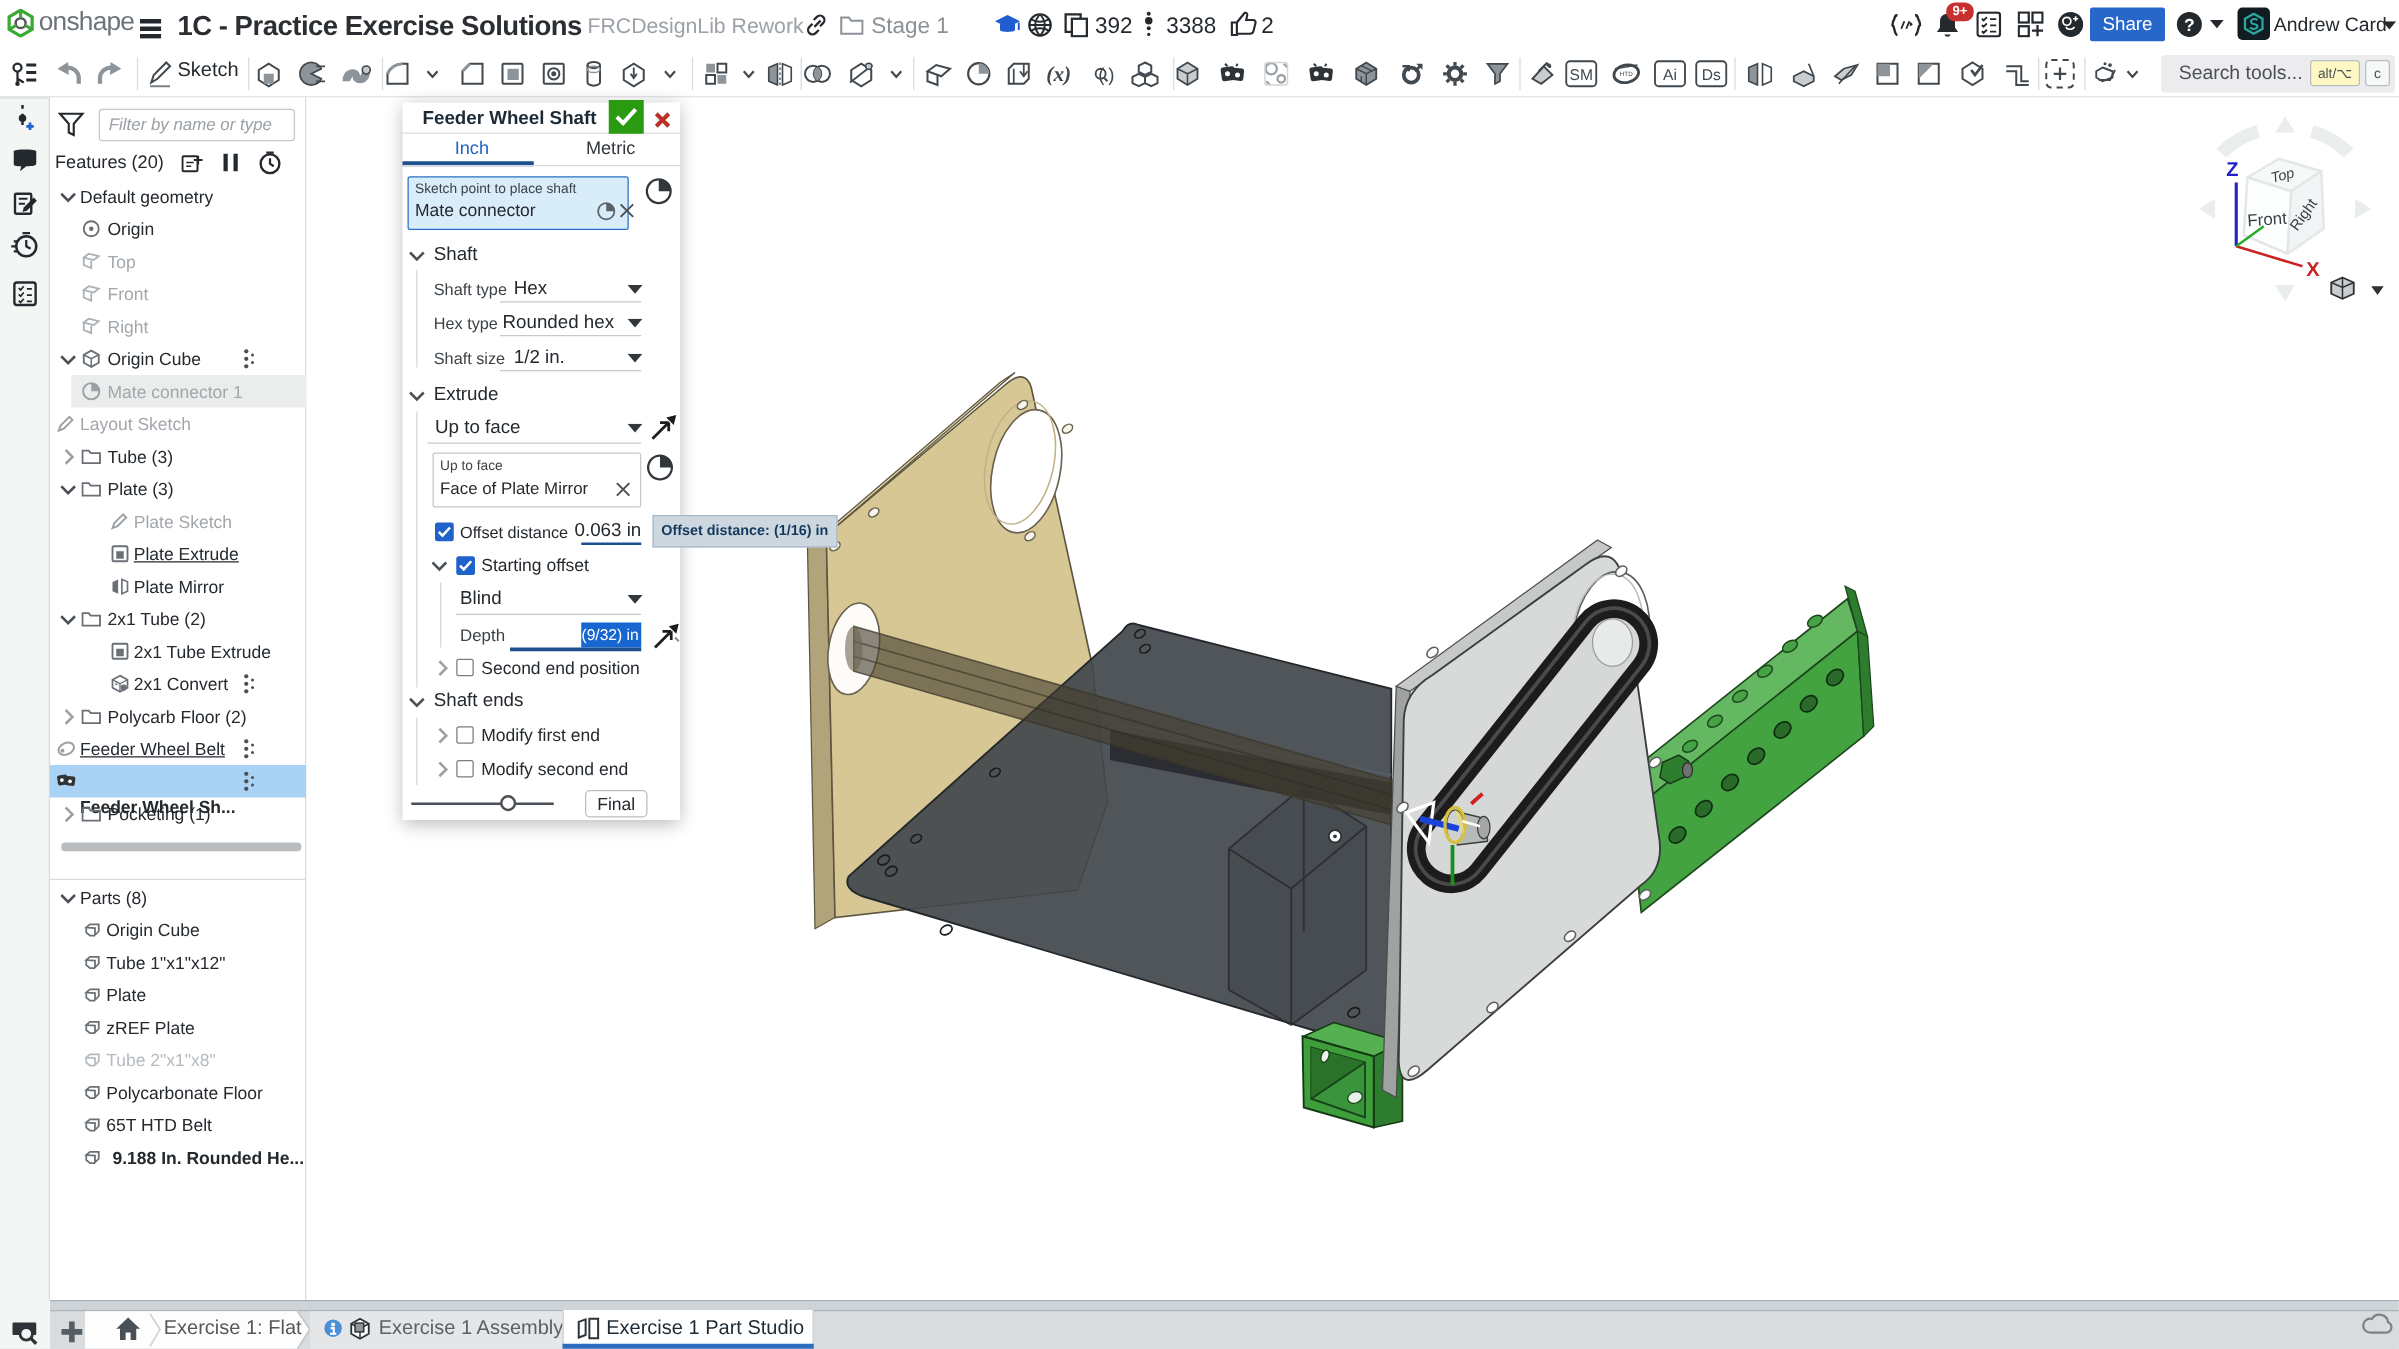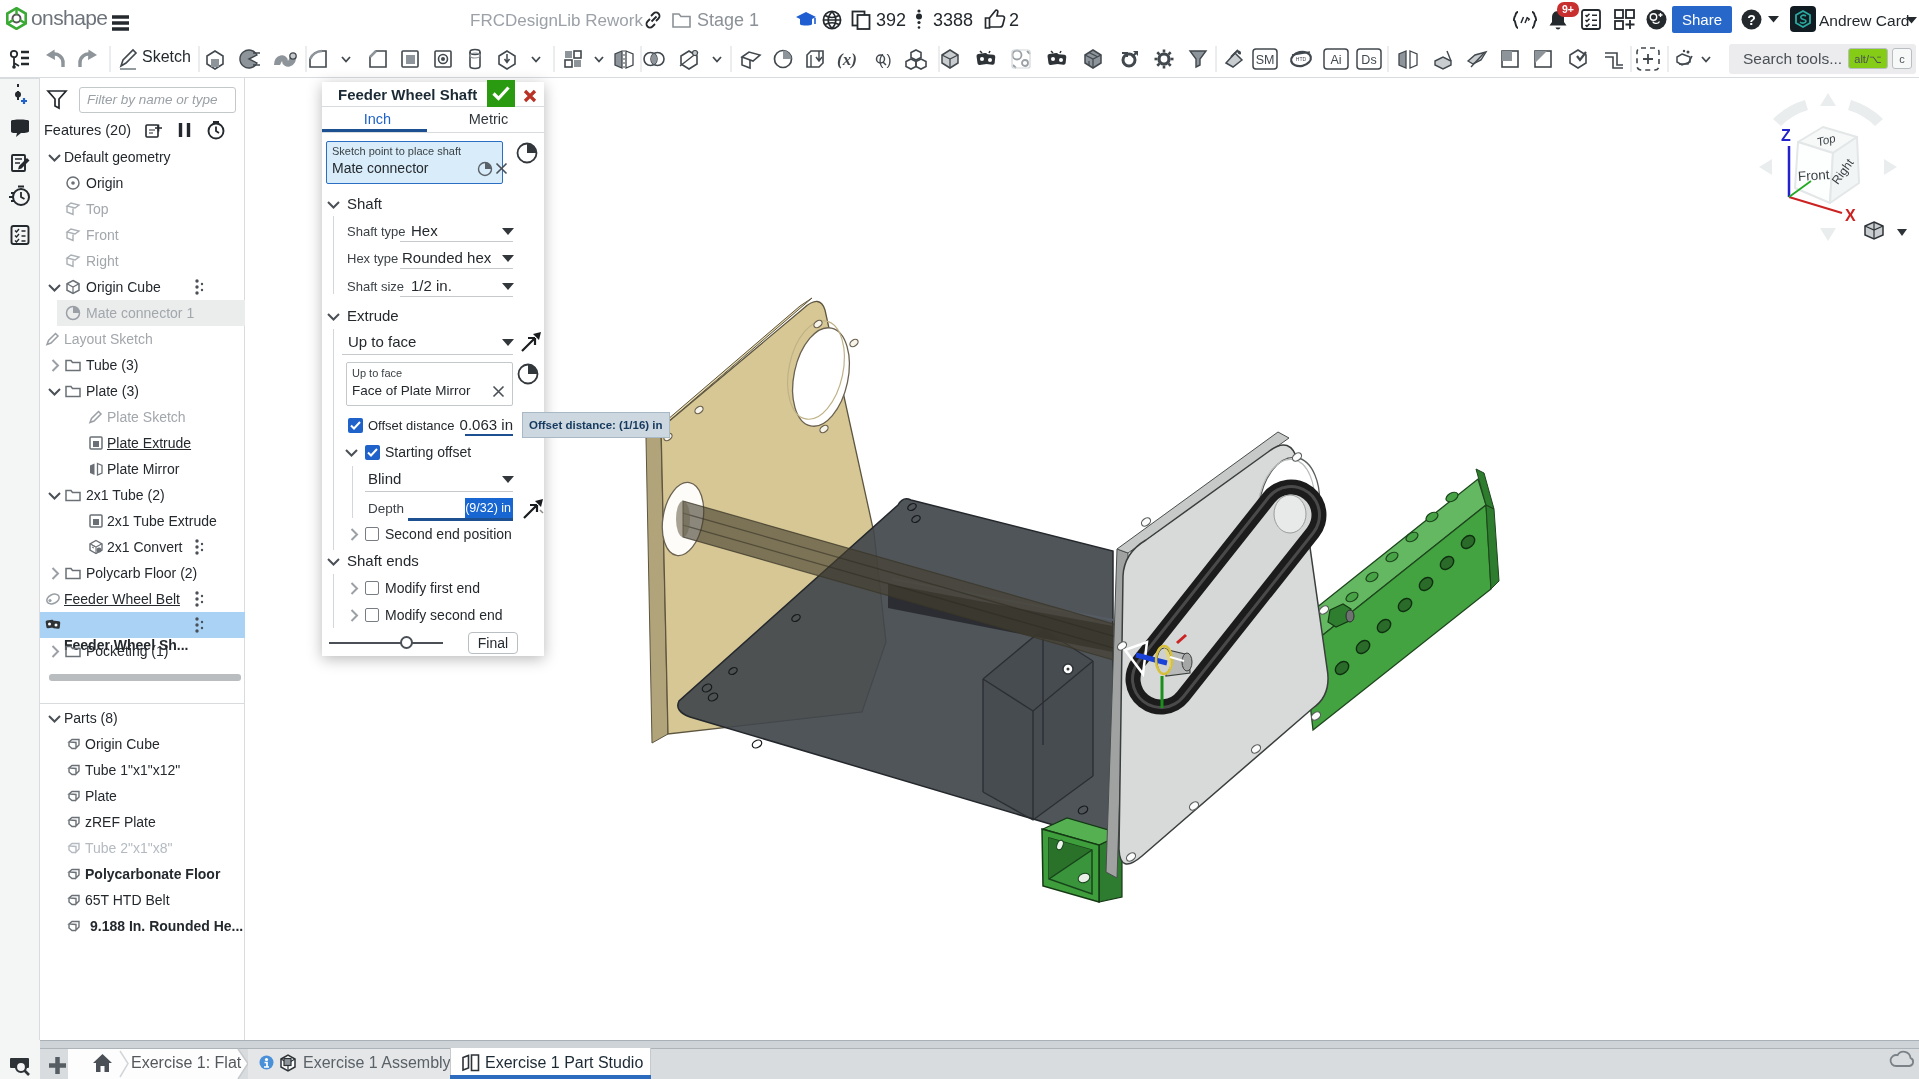--- a/index.html
+++ b/index.html
@@ -19,20 +19,21 @@
 <div class="abs" id="topbar">
   <svg class="abs" style="left:5px;top:7px" width="23" height="23" viewBox="0 0 30 29">
     <path d="M15 1 L27 8 L27 21 L15 28 L3 21 L3 8 Z" fill="none" stroke="#3aaa35" stroke-width="3.4"></path>
     <circle cx="15" cy="14.5" r="5.2" fill="none" stroke="#555" stroke-width="2.6"></circle>
     <path d="M15 1 L15 9.3 M27 21 L19.5 16.7 M3 21 L10.5 16.7" stroke="#3aaa35" stroke-width="3.2"></path>
   </svg>
   <div class="abs" style="left:31px;top:6px;font-size:21px;color:#6d737a;letter-spacing:-0.6px">onshape</div>
   <svg class="abs" style="left:112px;top:15px" width="17" height="16">
       <path d="M0 2 H17 M0 8 H17 M0 14 H17" stroke="#24292e" stroke-width="3.6"></path>
     </svg>
+  <div class="abs" style="left:142px;top:8px;font-size:22px;font-weight:bold;color:#2b2f33;letter-spacing:-0.4px">1C - Practice Exercise Solutions</div>
   <div class="abs" style="left:470px;top:11px;font-size:17px;color:#9ba1a7">FRCDesignLib Rework</div>
   <svg class="abs" style="left:644px;top:11px" width="18" height="18" viewBox="0 0 18 18">
       <path d="M7.5 10.5 L12.5 5.5 M6 8 L3.5 10.5 a3.5 3.5 0 0 0 5 5 L11 13 M12 10 L14.5 7.5 a3.5 3.5 0 0 0 -5 -5 L7 5" fill="none" stroke="#24292e" stroke-width="1.8"></path>
     </svg>
   <svg class="abs" style="left:672px;top:12px" width="19" height="16" viewBox="0 0 19 16">
       <path d="M1 2 h6 l2 2.5 h9 v10.5 h-17 z" fill="none" stroke="#8b9197" stroke-width="1.6"></path>
     </svg>
   <div class="abs" style="left:697px;top:10px;font-size:18px;color:#8b9197">Stage 1</div>
   <svg class="abs" style="left:795px;top:10px" width="22" height="20" viewBox="0 0 22 20">
       <path d="M11 2 L21 7 L11 12 L1 7 Z" fill="#1f5dd0"></path>
@@ -332,21 +333,21 @@
       <circle cx="3" cy="-7" r="1.5" fill="#41484e"></circle>
       <circle cx="-1" cy="-8" r="1.2" fill="#41484e"></circle>
     </g>
     <g transform="translate(1706,19)">
       <path d="M-4 -2 L0 2.5 L4 -2" fill="none" stroke="#41484e" stroke-width="1.8"></path>
     </g>
   </svg>
   <div class="abs" style="left:142px;top:48px;font-size:16px;color:#24292e">Sketch</div>
   <div class="abs" style="left:1729px;top:44px;width:187px;height:30px;background:#ececee;border-radius:3px"></div>
   <div class="abs" style="left:1743px;top:50px;font-size:15.5px;color:#4a5056">Search tools...</div>
-  <div class="abs" style="left:1848px;top:48px;width:40px;height:21px;background:#84cc16;border:1px solid #b9bec2;border-radius:3px;font-size:11px;color:#4a5056;text-align:center;line-height:20px">alt/⌥</div>
+  <div class="abs" style="left:1848px;top:48px;width:40px;height:21px;background:#fef9c3;border:1px solid #b9bec2;border-radius:3px;font-size:11px;color:#4a5056;text-align:center;line-height:20px">alt/⌥</div>
   <div class="abs" style="left:1892px;top:48px;width:20px;height:21px;background:#f7f8f8;border:1px solid #b9bec2;border-radius:3px;font-size:11px;color:#4a5056;text-align:center;line-height:20px">c</div>
 
 <div class="abs" id="sidebar"></div>
 <div class="abs" id="panel"></div>
 
 <svg class="abs" style="left:0;top:40px" width="40" height="1000">
   <g transform="translate(20,19)">
       <circle cx="-6" cy="-5" r="3.2" fill="none" stroke="#24292e" stroke-width="1.8"></circle>
       <path d="M-6 -2 L-6 4 L-1 7 M-6 4 L-6 7" fill="none" stroke="#24292e" stroke-width="1.8"></path>
       <circle cx="-6" cy="8" r="1.8" fill="#24292e"></circle>
@@ -654,21 +655,21 @@
     <div class="row" style="top:757px">
       <svg class="abs" style="left:26px;top:5px" width="16" height="16">
         <use href="#iPartG"></use>
       </svg>
       <span class="txt" style="left:45px;color:#b4bac0;">Tube 2"x1"x8"</span>
     </div>
     <div class="row" style="top:783px">
       <svg class="abs" style="left:26px;top:5px" width="16" height="16">
         <use href="#iPart"></use>
       </svg>
-      <span class="txt" style="left:45px;color:#24292e;font-weight:bold;">Polycarbonate Floor</span>
+      <span class="txt" style="left:45px;color:#24292e;">Polycarbonate Floor</span>
     </div>
     <div class="row" style="top:809px">
       <svg class="abs" style="left:26px;top:5px" width="16" height="16">
         <use href="#iPart"></use>
       </svg>
       <span class="txt" style="left:45px;color:#24292e;">65T HTD Belt</span>
     </div>
     <div class="row" style="top:835px">
       <svg class="abs" style="left:26px;top:5px" width="16" height="16">
         <use href="#iPart"></use>

